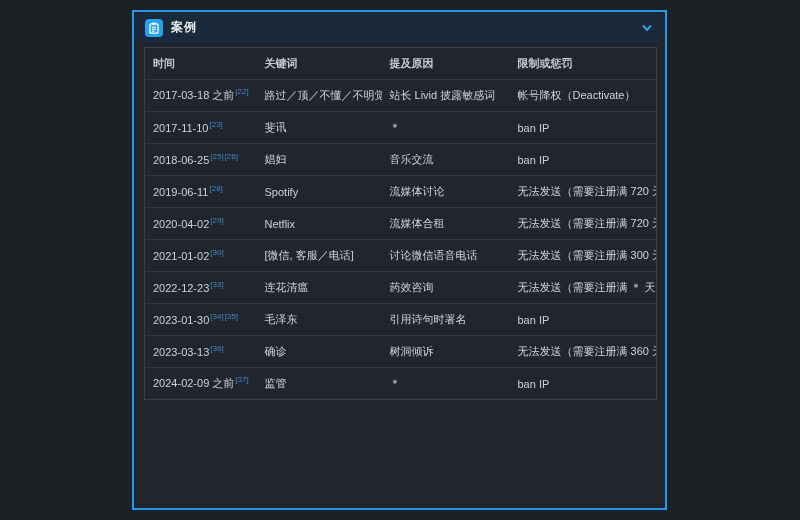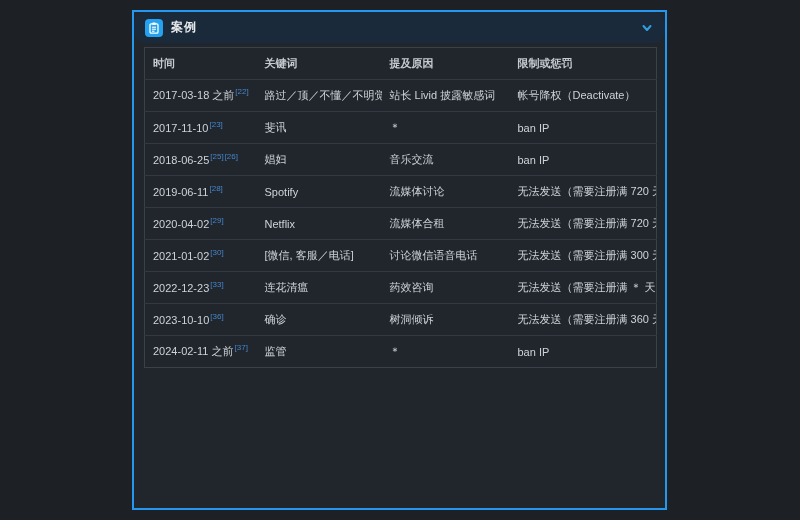--- a/index.html
+++ b/index.html
@@ -158,27 +158,33 @@
               <td>讨论微信语音电话</td>
               <td>无法发送（需要注册满 300 天）</td>
             </tr>
             <tr>
               <td><span>2022-12-23</span><sup class="ref">[33]</sup></td>
               <td>连花清瘟</td>
               <td>药效咨询</td>
               <td>无法发送（需要注册满 ＊ 天）</td>
             </tr>
             <tr>
-              <td><span>2023-10-10</span><sup class="ref">[36]</sup></td>
+              <td><span>2023-01-30</span><sup class="ref">[34]</sup><sup class="ref">[35]</sup></td>
+              <td>毛泽东</td>
+              <td>引用诗句时署名</td>
+              <td>ban IP</td>
+            </tr>
+            <tr>
+              <td><span>2023-03-13</span><sup class="ref">[36]</sup></td>
               <td>确诊</td>
               <td>树洞倾诉</td>
               <td>无法发送（需要注册满 360 天）</td>
             </tr>
             <tr>
-              <td><span>2024-02-11 之前</span><sup class="ref">[37]</sup></td>
+              <td><span>2024-02-09 之前</span><sup class="ref">[37]</sup></td>
               <td>监管</td>
               <td>＊</td>
               <td>ban IP</td>
             </tr>
           </tbody>
       </table>
     </div>
 
   </div>
 </div>

